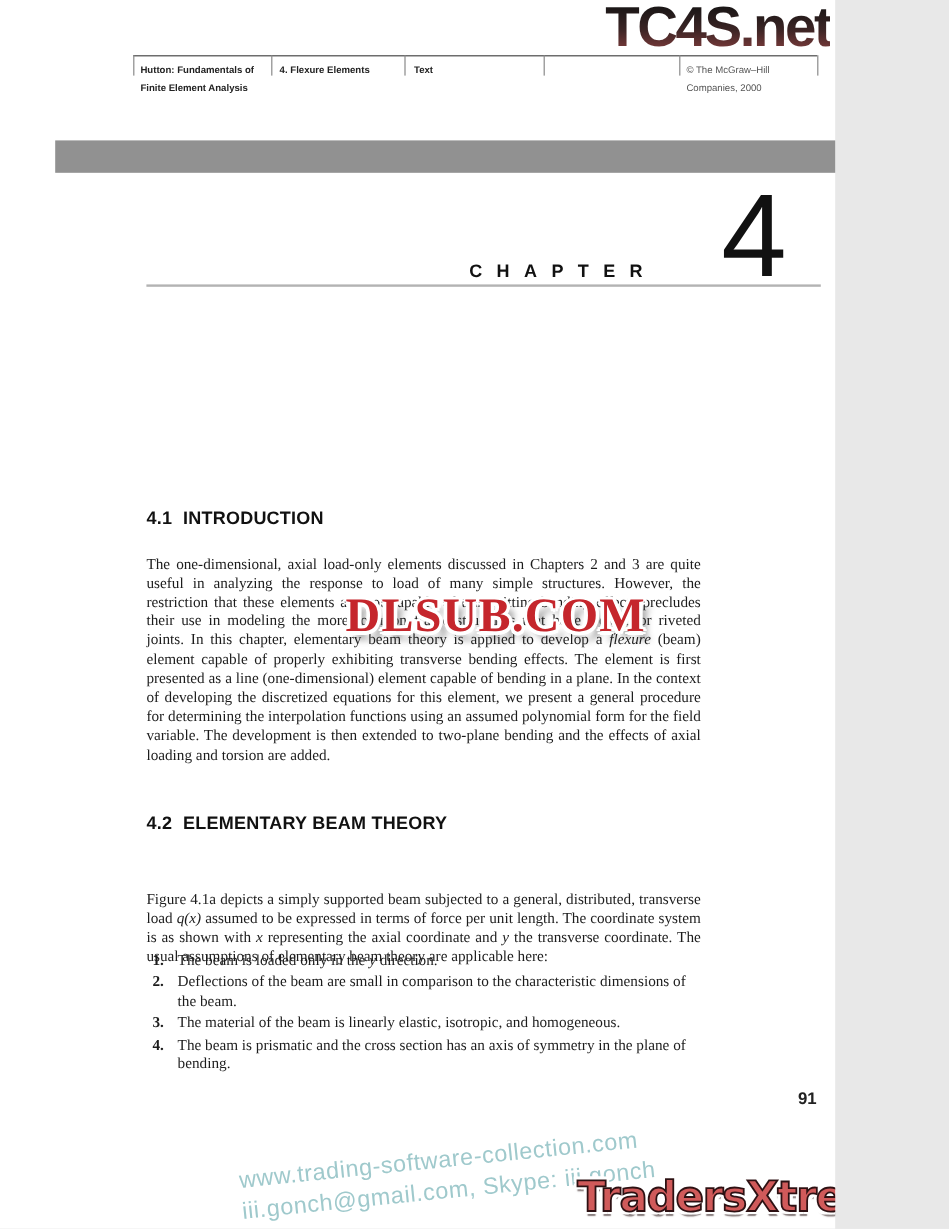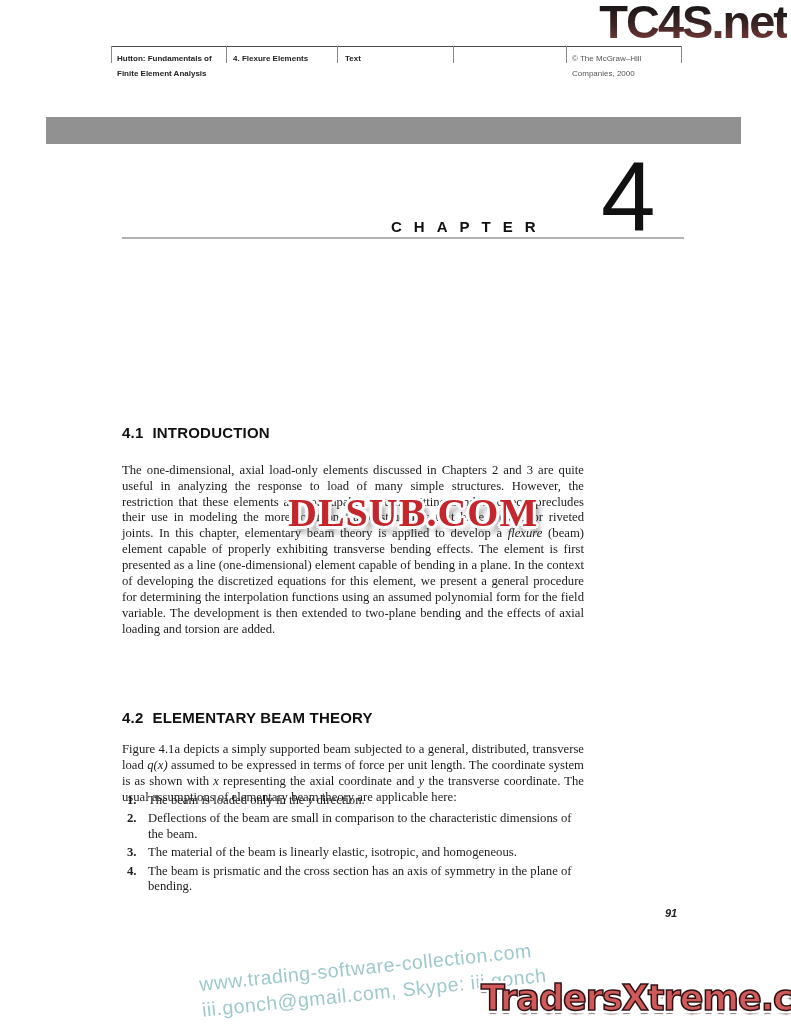--- a/index.html
+++ b/index.html
@@ -1,17 +1,17 @@
 <!DOCTYPE html>
 <html style="--dlsub: #c5262c; --traders: #d05a5a; --teal: #9fc9cc; --bar_gray: #919191;"><head>
 <meta charset="utf-8">
 <style>
   html,body{margin:0;padding:0;background:#e8e8e8;}
   .page{
-    position:relative;width:791px;height:1024px;background:#ffffff;
+    position:relative;width:696px;height:1024px;background:#ffffff;
     overflow:hidden;font-family:"Liberation Sans",sans-serif;color:#1a1a1a;
   }
   
   .tc4s{
     position:absolute;top:-6px;right:4px;z-index:5;
     font-family:"Liberation Sans",sans-serif;font-weight:bold;
     font-size:47px;letter-spacing:-2px;
     background:linear-gradient(180deg,#141414 15%,#3a2424 55%,#8a4040 95%);
     -webkit-background-clip:text;background-clip:text;color:transparent;
   }
@@ -23,34 +23,34 @@
   
   .gray-bar{position:absolute;top:117px;left:46px;width:695px;height:27px;background:var(--bar_gray,#919191);}
   
   .chapter-label{position:absolute;top:218px;left:391px;font-size:15px;font-weight:bold;letter-spacing:12px;color:#111;text-align:center;}
   .chapter-number{position:absolute;top:147px;left:601px;font-size:98px;line-height:1;font-weight:normal;color:#111;}
   .chapter-rule{position:absolute;top:237px;left:122px;width:562px;height:2px;background:#b3b3b3;}
   
   .doc-title{position:absolute;top:345px;left:120px;font-size:35px;font-weight:bold;letter-spacing:-0.3px;color:#111;}
   .sec-head{position:absolute;left:122px;font-size:15px;font-weight:bold;color:#111;letter-spacing:0.2px;}
   .sec-head .sp{display:inline-block;width:9px;}
-  .s1{top:424px;} .s2{top:678px;margin-top:31px;}
+  .s1{top:424px;} .s2{top:678px;}
   .body-par{
     position:absolute;left:122px;width:462px;
     font-family:Liberation Serif, serif;font-size:12.7px;line-height:15.9px;
     text-align:justify;color:#1c1c1c;
   }
   .p1{top:450px;} .p2{top:706px;margin-top:36px;}
   
   .alist{position:absolute;top:793px;left:127px;width:456px;font-family:"Liberation Serif",serif;font-size:12.7px;line-height:15.8px;color:#1c1c1c;}
   .li{display:flex;margin-bottom:2.5px;}
   .li-num{width:21px;font-weight:bold;flex:none;}
   .li-text{flex:1;}
   
-  .pagenum{position:absolute;top:907px;left:665px;font-size:11px;font-weight:bold;color:#222;font-style:italic;}
+  .pagenum{position:absolute;top:907px;left:665px;font-size:14px;font-weight:bold;color:#222;}
   
   .dlsub{
     position:absolute;top:489px;left:272px;z-index:4;
     font-family:Liberation Serif, serif;font-weight:bold;font-size:40px;letter-spacing:1px;
     color:var(--dlsub,#c5262c);
     text-shadow:
       -2px -2px 0 #fff, 2px -2px 0 #fff, -2px 2px 0 #fff, 2px 2px 0 #fff,
       0 -3px 0 #fff, 0 3px 0 #fff, -3px 0 0 #fff, 3px 0 0 #fff,
       6px 7px 5px rgba(60,60,60,0.45);
     margin-left: 16px;

